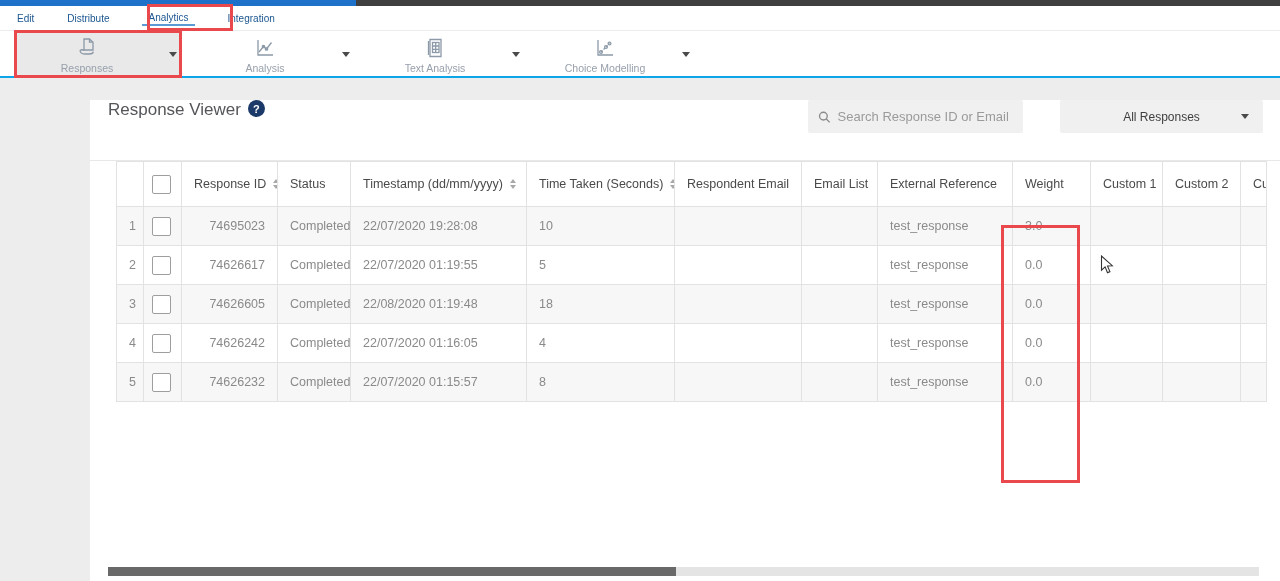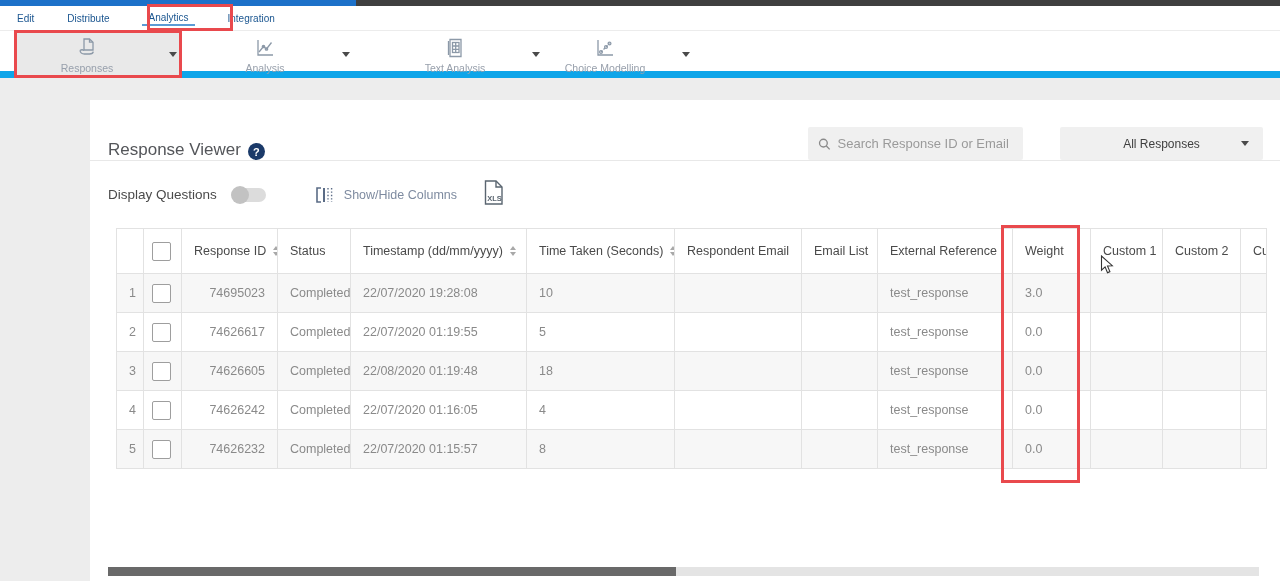--- a/index.html
+++ b/index.html
@@ -13,34 +13,34 @@
   .purple-sliver { position:absolute; right:0; top:12px; width:3px; height:10px; background:#7b4fa5; }
 
   
   .nav { position:absolute; top:6px; left:0; width:1280px; height:25px; background:#fff;
     display:flex; align-items:center; padding-left:17px; gap:33px; border-bottom:1px solid #ececec; }
   .nav-item { font-size:10px; color:#1b5690; cursor:pointer; }
   .nav-item.active { padding:2px 6px 1px 6px; border-bottom:2px solid #5b9bd5; }
 
   
   .toolbar { position:absolute; top:31px; left:0; width:1280px; height:47px; background:#fff;
-    border-bottom:7px solid #0ea5e9; }
+    border-bottom:2px solid #0ea5e9; }
   .tb-item { position:absolute; top:2px; height:43px; display:flex; align-items:center; }
   .tb-stack { width:140px; display:flex; flex-direction:column; align-items:center; gap:2px; }
   .tb-label { font-size:10.5px; color:#98a0ac; }
   .tb-caret { width:0; height:0; border-left:4px solid transparent; border-right:4px solid transparent;
     border-top:5px solid #4a4a4a; margin-left:12px; }
   .tb-item.selected { background:#e9e9e9; }
   .tb-icon svg { display:block; stroke:#8c99a8; fill:none; stroke-width:1.3; }
 
   
   .page { position:absolute; top:78px; left:0; width:1280px; height:503px; background:#ededed; }
   .card { position:absolute; left:90px; top:22px; right:0; bottom:0; background:#fff; }
 
-  .card-header { height:60px; display:flex; align-items:flex-end; padding:0 17px 0 18px; }
+  .card-header { height:60px; display:flex; align-items:flex-start; padding:0 17px 0 18px; }
   .page-title { font-size:17px; color:#54565a; }
   .help-badge { width:17px; height:17px; border-radius:50%; background:#1b3a69; color:#fff;
     font-size:11px; font-weight:bold; display:flex; align-items:center; justify-content:center;
     margin-left:7px; }
   .header-spacer { flex:1; }
   .search-box { width:215px; height:33px; background:#f0f0f0; display:flex; align-items:center;
     padding:0 10px; border-radius:2px; }
   .search-box input { border:none; outline:none; background:transparent; font-size:13px;
     color:#555; width:100%; margin-left:7px; font-family:"Liberation Sans", sans-serif; }
   .search-box input::placeholder { color:#9a9a9a; }
@@ -136,21 +136,21 @@
           <polyline points="6,16 10.5,10.5 13.5,13 18.5,6.5"></polyline>
           <circle cx="10.5" cy="10.5" r="1.2"></circle>
           <circle cx="13.5" cy="13" r="1.2"></circle>
         </svg>
       </span>
       <span class="tb-label">Analysis</span>
     </div>
     <span class="tb-caret"></span>
   </div>
 
-  <div class="tb-item" style="left:390px; width:150px;justify-content:center;">
+  <div class="tb-item" style="left:370px; width:150px;justify-content:center;">
     <div class="tb-stack">
       <span class="tb-icon">
         <svg width="24" height="24" viewBox="0 0 24 24">
           <path d="M7 3.5 H18 V20.5 H7 Z"></path>
           <path d="M5.5 5 V19"></path>
           <rect x="9.5" y="6.5" width="6.5" height="10"></rect>
           <path d="M12.7 6.5 V16.5 M9.5 10 H16 M9.5 13.3 H16"></path>
         </svg>
       </span>
       <span class="tb-label">Text Analysis</span>
@@ -191,42 +191,20 @@
         <input type="text" placeholder="Search Response ID or Email" style="">
       </div>
       <div class="filter-box">
         <span class="filter-label">All Responses</span>
         <span class="filter-caret"></span>
       </div>
     </div>
 
     <div class="divider"></div>
 
-    <div class="controls">
-      <span class="ctl-label">Display Questions</span>
-      <span class="toggle">
-          <span class="knob"></span>
-        </span>
-      <span class="showhide">
-        <svg width="20" height="20" viewBox="0 0 20 20">
-          <path d="M7 3 H3 V17 H7" fill="none" stroke="#5b6c86" stroke-width="1.6"></path>
-          <line x1="10" y1="3" x2="10" y2="17" stroke="#5b6c86" stroke-width="2"></line>
-          <line x1="14" y1="3" x2="14" y2="17" stroke="#5b6c86" stroke-width="1.4" stroke-dasharray="1.4,2"></line>
-          <line x1="17.6" y1="3" x2="17.6" y2="17" stroke="#5b6c86" stroke-width="1.4" stroke-dasharray="1.4,2"></line>
-        </svg>
-        <span class="showhide-label">Show/Hide Columns</span>
-      </span>
-      <span class="xls-btn">
-        <svg width="21" height="25" viewBox="0 0 21 25">
-          <path d="M2.5 1 H13 L19 7 V24 H2.5 Z" fill="none" stroke="#5a6570" stroke-width="1.4"></path>
-          <path d="M13 1 V7 H19" fill="none" stroke="#5a6570" stroke-width="1.4"></path>
-          <text x="4.2" y="20.5" font-size="7.5" font-family="Liberation Sans, sans-serif" font-weight="bold" fill="#5a6570">XLS</text>
-        </svg>
-      </span>
-    </div>
 
     <table class="grid">
       <colgroup>
         <col style="width:27px">
           <col style="width:38px">
           <col style="width:96px">
           <col style="width:73px">
         <col style="width:176px">
           <col style="width:148px">
           <col style="width:127px">

